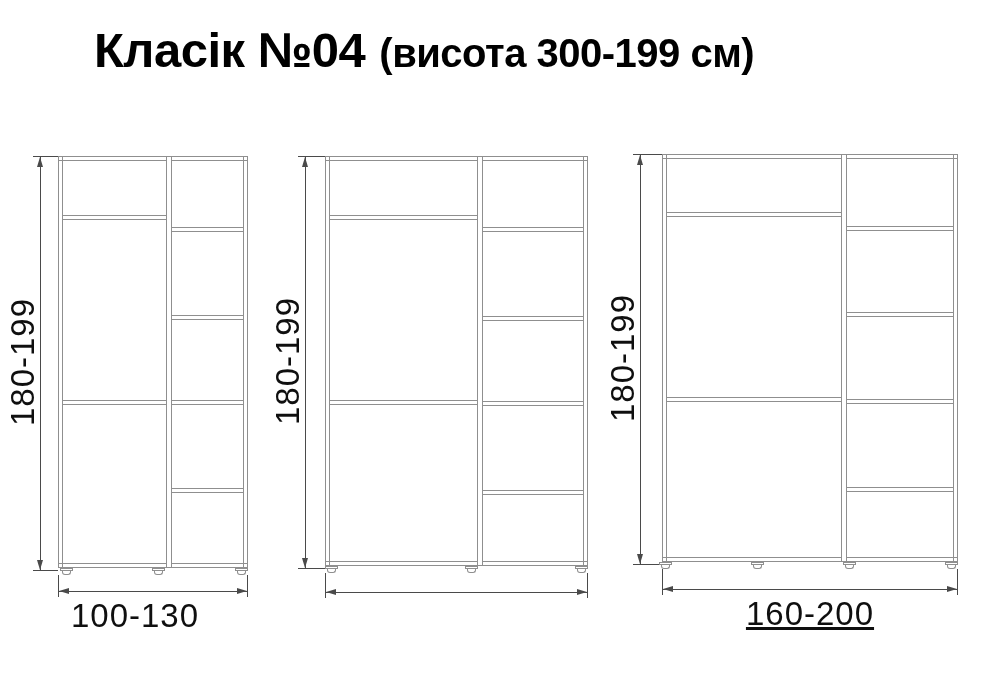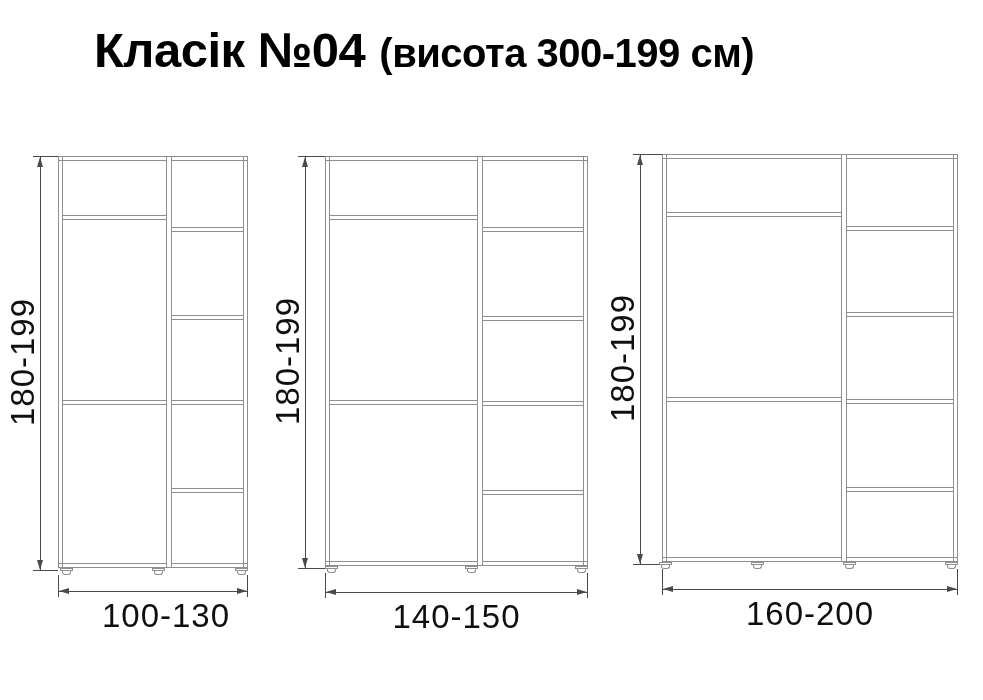--- a/index.html
+++ b/index.html
@@ -52,21 +52,21 @@
       </div>
       <div style="position: absolute; left: 235px; top: 568px; width: 13px; height: 8px;">
         <div style="height: 3px; box-sizing: border-box; background: rgb(255, 255, 255); border: 1px solid rgb(143, 143, 143);"></div>
         <div style="margin: 0px 2px; height: 4px; box-sizing: border-box; background: rgb(255, 255, 255); border-top: none; border-right: 1px solid rgb(143, 143, 143); border-bottom: 1px solid rgb(143, 143, 143); border-left: 1px solid rgb(143, 143, 143); border-image: initial; border-radius: 0px 0px 3px 3px;"></div>
       </div>
       <div style="position: absolute; left: 58px; top: 575px; width: 1px; height: 22px; background: rgb(74, 74, 74);"></div>
       <div style="position: absolute; left: 247px; top: 575px; width: 1px; height: 22px; background: rgb(74, 74, 74);"></div>
       <div style="position: absolute; left: 59px; top: 591px; width: 188px; height: 1px; background: rgb(74, 74, 74);"></div>
       <div style="position: absolute; width: 0px; height: 0px; border-style: solid; left: 59px; top: 588px; border-width: 3.5px 10px 3.5px 0px; border-color: transparent rgb(74, 74, 74) transparent transparent;"></div>
       <div style="position: absolute; width: 0px; height: 0px; border-style: solid; left: 237px; top: 588px; border-width: 3.5px 0px 3.5px 10px; border-color: transparent transparent transparent rgb(74, 74, 74);"></div>
-      <div class="dim-label" style="position: absolute; left: 71px; top: 598px; width: 190px; text-align: center;">100-130</div>
+      <div class="dim-label" style="position: absolute; left: 40px; top: 598px; width: 190px; text-align: center;">100-130</div>
       <div style="position: absolute; left: 298px; top: 156px; width: 29px; height: 1px; background: rgb(74, 74, 74);"></div>
       <div style="position: absolute; left: 298px; top: 568px; width: 27px; height: 1px; background: rgb(74, 74, 74);"></div>
       <div style="position: absolute; left: 305px; top: 157px; width: 1px; height: 411px; background: rgb(74, 74, 74);"></div>
       <div style="position: absolute; width: 0px; height: 0px; border-style: solid; left: 302px; top: 157px; border-width: 0px 3.5px 10px; border-color: transparent transparent rgb(74, 74, 74);"></div>
       <div style="position: absolute; width: 0px; height: 0px; border-style: solid; left: 302px; top: 558px; border-width: 10px 3.5px 0px; border-color: rgb(74, 74, 74) transparent transparent;"></div>
       <div class="dim-label" style="position: absolute; left: 288px; top: 361px; transform: translate(-50%, -50%) rotate(-90deg);">180-199</div>
       <div style="position: absolute; left: 325px; top: 156px; width: 263px; height: 410px; box-sizing: border-box; background: rgb(255, 255, 255); border: 1px solid rgb(143, 143, 143);"></div>
       <div style="position: absolute; left: 329px; top: 157px; width: 1px; height: 408px; background: rgb(143, 143, 143);"></div>
       <div style="position: absolute; left: 583px; top: 157px; width: 1px; height: 408px; background: rgb(143, 143, 143);"></div>
       <div style="position: absolute; left: 326px; top: 160px; width: 261px; height: 1px; background: rgb(143, 143, 143);"></div>
@@ -88,21 +88,20 @@
       </div>
       <div style="position: absolute; left: 575px; top: 566px; width: 13px; height: 8px;">
         <div style="height: 3px; box-sizing: border-box; background: rgb(255, 255, 255); border: 1px solid rgb(143, 143, 143);"></div>
         <div style="margin: 0px 2px; height: 4px; box-sizing: border-box; background: rgb(255, 255, 255); border-top: none; border-right: 1px solid rgb(143, 143, 143); border-bottom: 1px solid rgb(143, 143, 143); border-left: 1px solid rgb(143, 143, 143); border-image: initial; border-radius: 0px 0px 3px 3px;"></div>
       </div>
       <div style="position: absolute; left: 325px; top: 573px; width: 1px; height: 25px; background: rgb(74, 74, 74);"></div>
       <div style="position: absolute; left: 587px; top: 573px; width: 1px; height: 25px; background: rgb(74, 74, 74);"></div>
       <div style="position: absolute; left: 326px; top: 592px; width: 261px; height: 1px; background: rgb(74, 74, 74);"></div>
       <div style="position: absolute; width: 0px; height: 0px; border-style: solid; left: 326px; top: 589px; border-width: 3.5px 10px 3.5px 0px; border-color: transparent rgb(74, 74, 74) transparent transparent;"></div>
       <div style="position: absolute; width: 0px; height: 0px; border-style: solid; left: 577px; top: 589px; border-width: 3.5px 0px 3.5px 10px; border-color: transparent transparent transparent rgb(74, 74, 74);"></div>
-      <div class="dim-label" style="position: absolute; left: 325px; top: 599px; width: 263px; text-align: center;">140-150</div>
       <div style="position: absolute; left: 633px; top: 154px; width: 31px; height: 1px; background: rgb(74, 74, 74);"></div>
       <div style="position: absolute; left: 633px; top: 564px; width: 29px; height: 1px; background: rgb(74, 74, 74);"></div>
       <div style="position: absolute; left: 640px; top: 155px; width: 1px; height: 409px; background: rgb(74, 74, 74);"></div>
       <div style="position: absolute; width: 0px; height: 0px; border-style: solid; left: 637px; top: 155px; border-width: 0px 3.5px 10px; border-color: transparent transparent rgb(74, 74, 74);"></div>
       <div style="position: absolute; width: 0px; height: 0px; border-style: solid; left: 637px; top: 554px; border-width: 10px 3.5px 0px; border-color: rgb(74, 74, 74) transparent transparent;"></div>
       <div class="dim-label" style="position: absolute; left: 623px; top: 358px; transform: translate(-50%, -50%) rotate(-90deg);">180-199</div>
       <div style="position: absolute; left: 662px; top: 154px; width: 296px; height: 408px; box-sizing: border-box; background: rgb(255, 255, 255); border: 1px solid rgb(143, 143, 143);"></div>
       <div style="position: absolute; left: 666px; top: 155px; width: 1px; height: 406px; background: rgb(143, 143, 143);"></div>
       <div style="position: absolute; left: 953px; top: 155px; width: 1px; height: 406px; background: rgb(143, 143, 143);"></div>
       <div style="position: absolute; left: 663px; top: 158px; width: 294px; height: 1px; background: rgb(143, 143, 143);"></div>
@@ -128,15 +127,15 @@
       </div>
       <div style="position: absolute; left: 945px; top: 562px; width: 13px; height: 8px;">
         <div style="height: 3px; box-sizing: border-box; background: rgb(255, 255, 255); border: 1px solid rgb(143, 143, 143);"></div>
         <div style="margin: 0px 2px; height: 4px; box-sizing: border-box; background: rgb(255, 255, 255); border-top: none; border-right: 1px solid rgb(143, 143, 143); border-bottom: 1px solid rgb(143, 143, 143); border-left: 1px solid rgb(143, 143, 143); border-image: initial; border-radius: 0px 0px 3px 3px;"></div>
       </div>
       <div style="position: absolute; left: 662px; top: 569px; width: 1px; height: 26px; background: rgb(74, 74, 74);"></div>
       <div style="position: absolute; left: 957px; top: 569px; width: 1px; height: 26px; background: rgb(74, 74, 74);"></div>
       <div style="position: absolute; left: 663px; top: 589px; width: 294px; height: 1px; background: rgb(74, 74, 74);"></div>
       <div style="position: absolute; width: 0px; height: 0px; border-style: solid; left: 663px; top: 586px; border-width: 3.5px 10px 3.5px 0px; border-color: transparent rgb(74, 74, 74) transparent transparent;"></div>
       <div style="position: absolute; width: 0px; height: 0px; border-style: solid; left: 947px; top: 586px; border-width: 3.5px 0px 3.5px 10px; border-color: transparent transparent transparent rgb(74, 74, 74);"></div>
-      <div class="dim-label" style="position: absolute; left: 662px; top: 596px; width: 296px; text-align: center;">160-200</div>
+      <div class="dim-label" style="position: absolute; left: 662px; top: 596px; width: 296px; text-align: center; text-decoration: underline;">160-200</div>
     </div>
 </div>
 
 </body></html>

